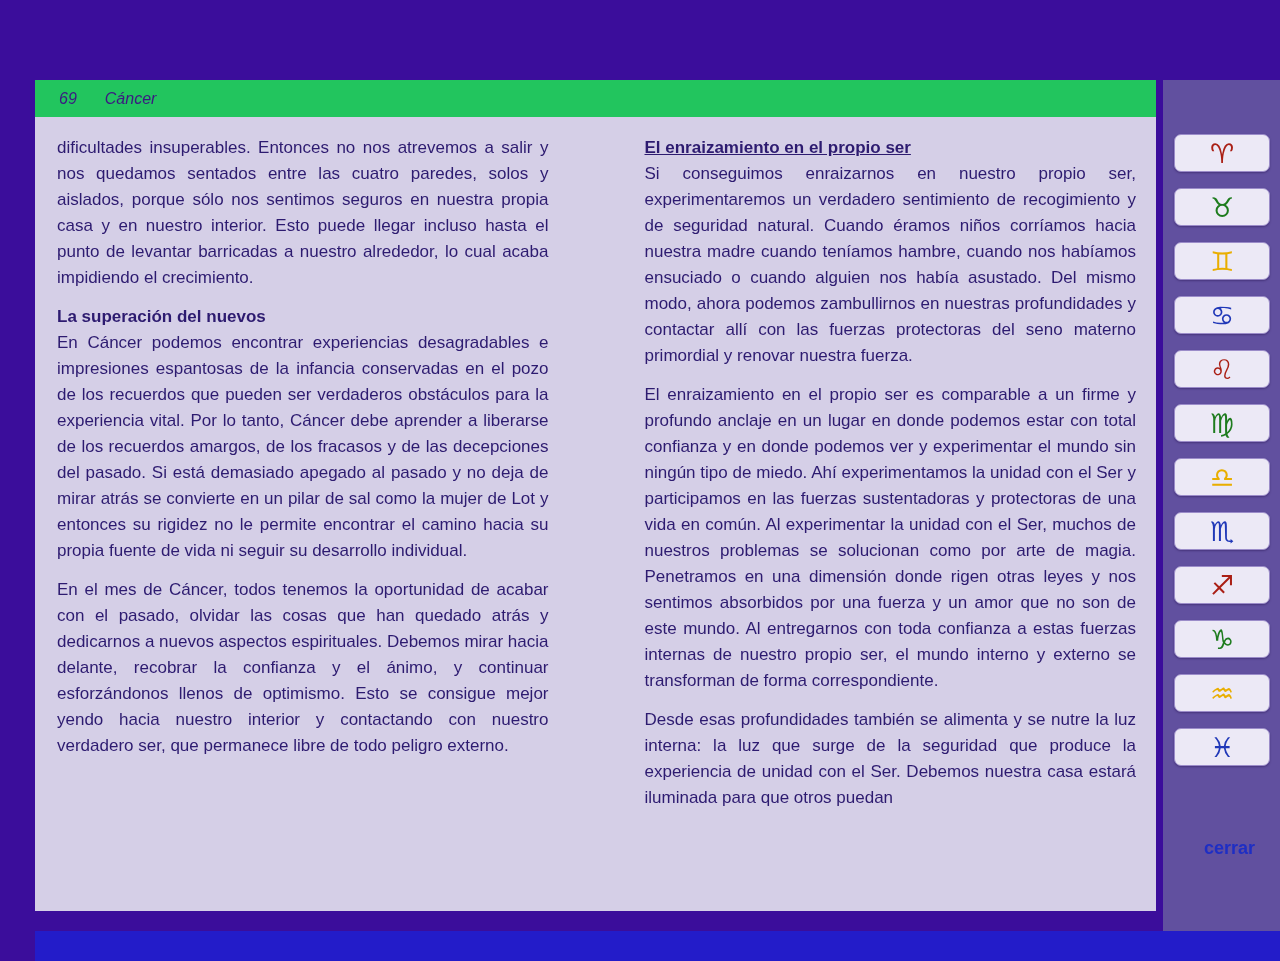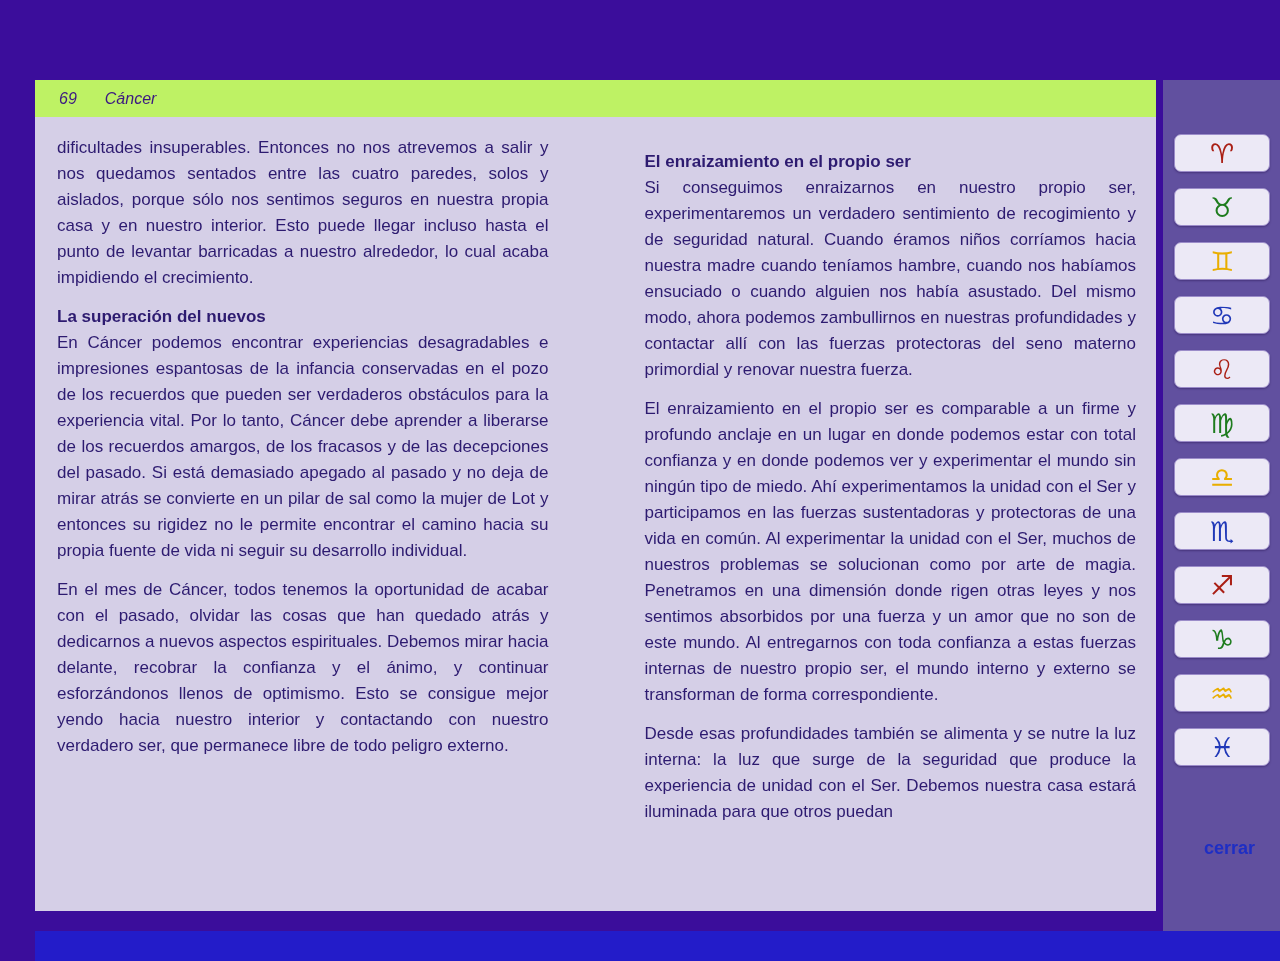--- a/index.html
+++ b/index.html
@@ -10,21 +10,21 @@
     background: #3b0d9b;
     font-family: "Liberation Sans", "DejaVu Sans", sans-serif;
   }
   
   .panel {
     position: absolute; left: 35px; top: 80px;
     width: 1121px; height: 831px;
     background: #d5cfe7;
   }
   .header-bar {
-    height: 37px; background: #bef264;
+    height: 37px; background: #22c55e;
     display: flex; align-items: center;
     padding: 0 24px;
     font-style: italic; font-size: 16px; color: #3c1982;
   }
   .header-bar .pagenum { margin-right: 28px; }
   .content {
     display: flex; gap: 96px;
     padding: 18px 20px 0 22px;
   }
   .col {
@@ -32,21 +32,21 @@
     color: #2d1b70;
     font-size: 17px; line-height: 26px;
     text-align: justify;
     hyphens: auto; -webkit-hyphens: auto;
   }
   .col p { margin: 0 0 13px 0; }
   .col h2 {
     font-size: 17px; line-height: 26px;
     margin: 13px 0 0 0; color: #2d1b70; font-weight: bold;
   }
-  .col h2.first { margin-top: 14px; }
+  .col h2.first { margin-top: 0; text-decoration: underline; }
   
   .sidebar {
     position: absolute; left: 1163px; top: 80px;
     width: 117px; height: 851px;
     background: #61509f;
   }
   .zbtn {
     position: absolute; left: 11px;
     width: 96px; height: 38px;
     background: #ece9f6;

